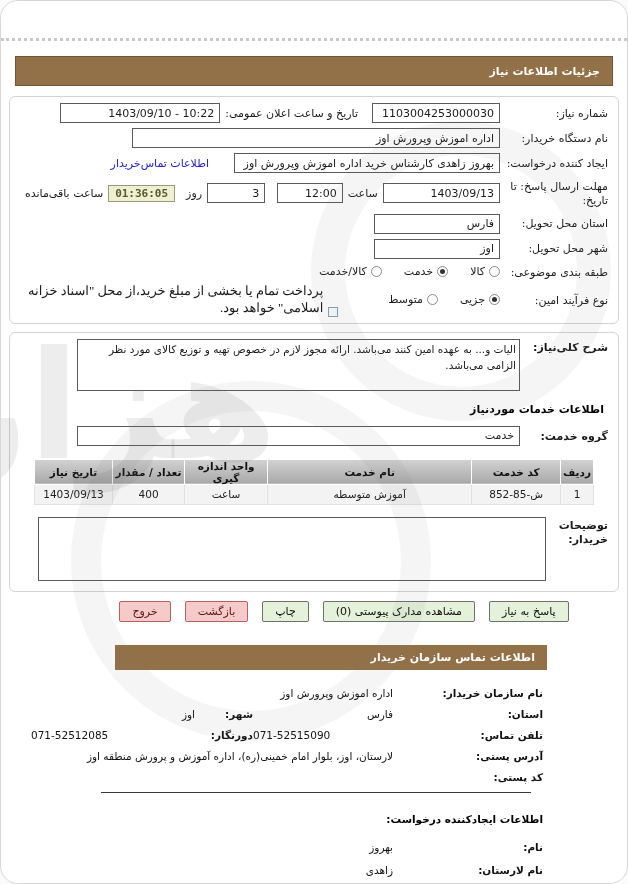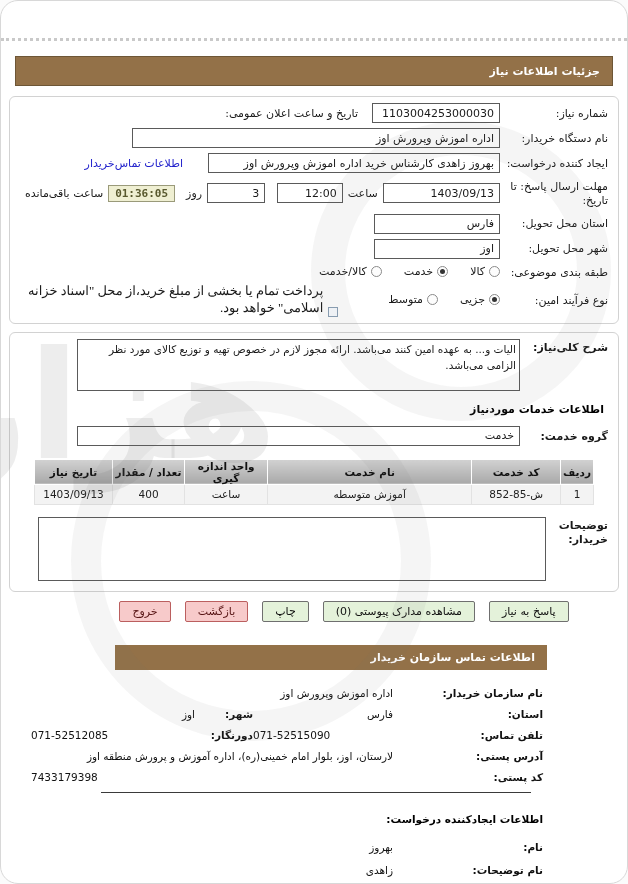--- a/index.html
+++ b/index.html
@@ -77,30 +77,31 @@
   <div class="bar bar-main">
     <span>جزئیات اطلاعات نیاز</span>
   </div>
 
   <div class="box">
 
     <div class="frow">
       <span class="flabel">شماره نیاز:</span>
       <span class="ibox num" style="width:128px;">1103004253000030</span>
       <span class="small-lbl" style="margin-right:14px;">تاریخ و ساعت اعلان عمومی:</span>
+      <span class="ibox num" style="width:160px;">1403/09/10 - 10:22</span>
     </div>
 
     <div class="frow">
       <span class="flabel">نام دستگاه خریدار:</span>
       <span class="ibox" style="width:368px;">اداره اموزش وپرورش اوز</span>
     </div>
 
     <div class="frow">
       <span class="flabel">ایجاد کننده درخواست:</span>
-      <span class="ibox" style="width:292px;">بهروز زاهدی کارشناس خرید اداره اموزش وپرورش اوز</span>
+      <span class="ibox" style="width:266px;">بهروز زاهدی کارشناس خرید اداره اموزش وپرورش اوز</span>
       <span class="link">اطلاعات تماس‌خریدار</span>
     </div>
 
     <div class="frow">
       <span class="flabel">مهلت ارسال پاسخ: تا تاریخ:</span>
       <span class="ibox num" style="width:126px;">1403/09/13</span>
       <span class="small-lbl">ساعت</span>
       <span class="ibox num" style="width:70px;">12:00</span>
       <span class="ibox num" style="width:62px; margin-right:12px;">3</span>
       <span class="small-lbl">روز</span>
@@ -222,35 +223,34 @@
       <span class="cval ltr">071-52515090</span>
       <span class="clabel2">دورنگار:</span>
       <span class="cval2 ltr">071-52512085</span>
     </div>
     <div class="crow">
       <span class="clabel">آدرس پستی:</span>
       <span class="cval2">لارستان، اوز، بلوار امام خمینی(ره)، اداره آموزش و پرورش منطقه اوز</span>
     </div>
     <div class="crow">
       <span class="clabel">کد پستی:</span>
-      <span class="cval2 ltr">7433179398</span>
     </div>
   </div>
 
   <div class="sep"></div>
 
   <div class="creator-title">اطلاعات ایجادکننده درخواست:</div>
 
   <div class="crows creator">
     <div class="crow" style="margin-bottom:11px;">
       <span class="clabel">نام:</span>
       <span class="cval2">بهروز</span>
     </div>
     <div class="crow" style="margin-bottom:11px;">
-      <span class="clabel">نام توضیحات:</span>
+      <span class="clabel">نام لارستان:</span>
       <span class="cval2">زاهدی</span>
     </div>
     <div class="crow">
       <span class="clabel">تلفن تماس:</span>
       <span class="cval2 ltr">071-52515080</span>
     </div>
   </div>
 
   <div class="watermark">
     <div class="wm-c1"></div>

